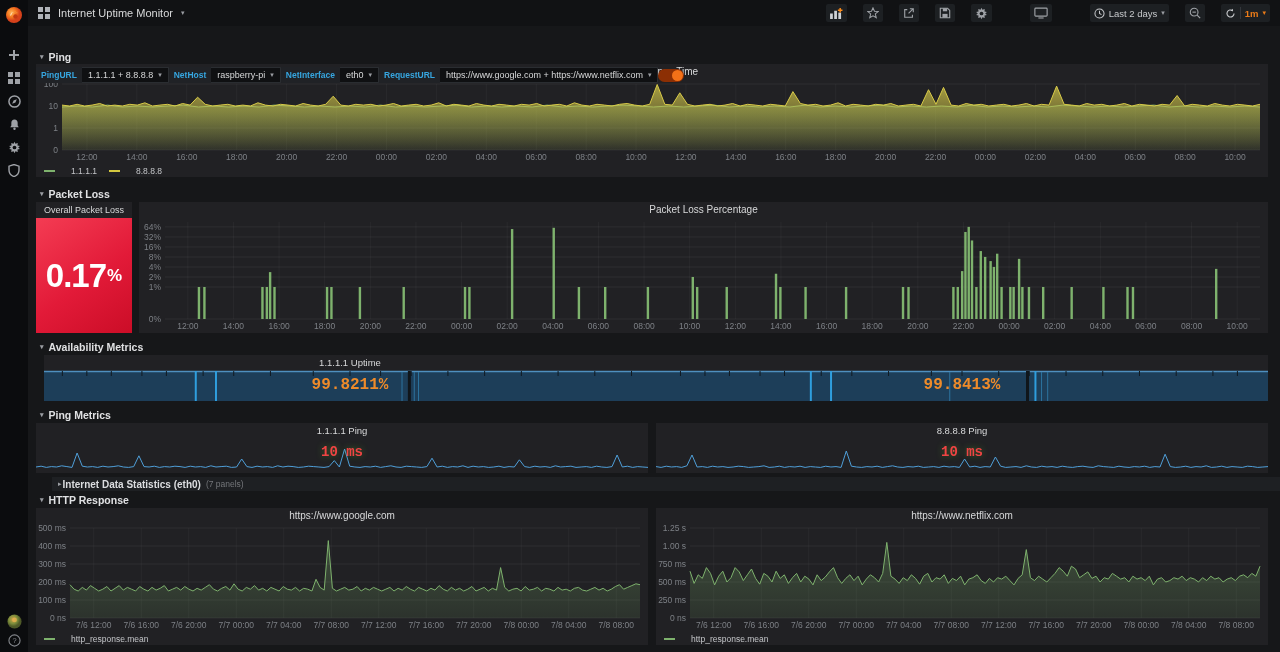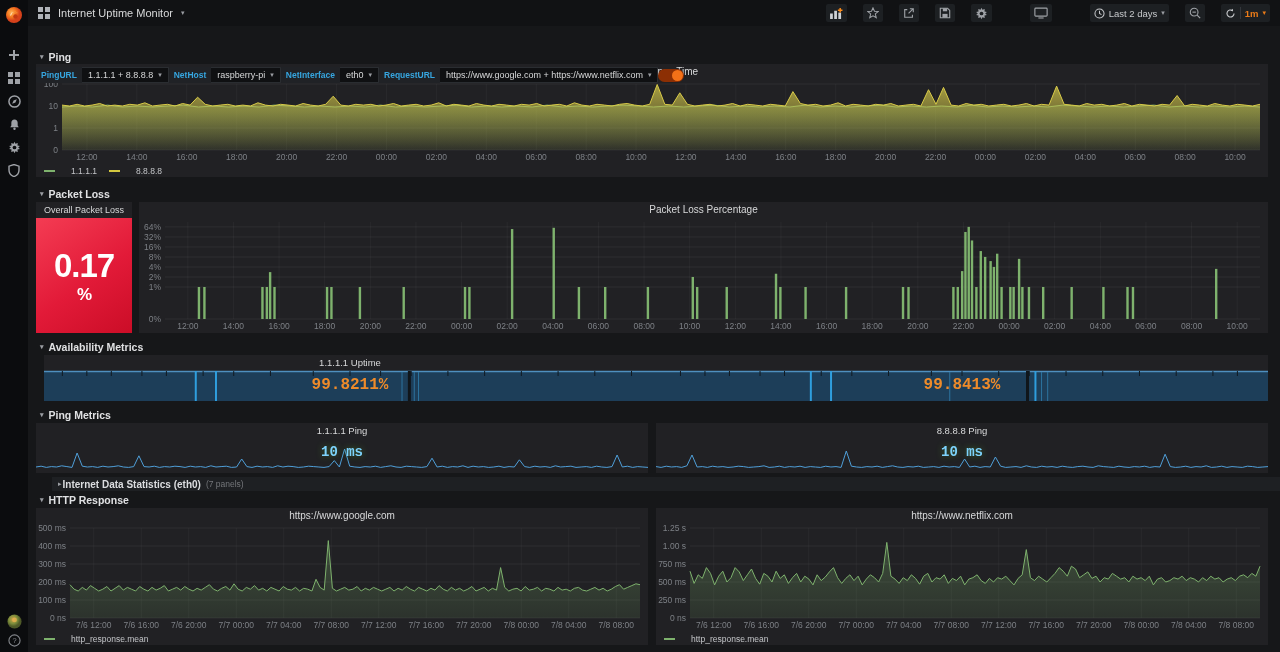--- a/index.html
+++ b/index.html
@@ -35,26 +35,26 @@
   .row-head .chev { font-size:7px; color:#9a9da2; }
   .row-count { font-size:8.5px; font-weight:400; color:#74767a; margin-left:4px; }
   .panel { position:absolute; background:#212124; }
   .ptitle { height:16px; line-height:16px; text-align:center; font-size:10px; font-weight:500; color:#d8d9da; cursor:pointer; white-space:nowrap; overflow:hidden; }
   .ptitle-sm { height:14px; line-height:15px; font-size:9.5px; }
   .chart { position:absolute; left:0; right:0; overflow:hidden; }
   .legend { position:absolute; left:8px; bottom:1px; display:flex; gap:12px; font-size:8.5px; color:#c3c5c8; cursor:pointer; }
   .legend .lg { display:flex; align-items:center; gap:16px; }
   .legend .sw { display:inline-block; width:11px; height:2px; }
   
-  .stat-body { position:absolute; left:0; right:0; top:16px; bottom:0; background:linear-gradient(145deg,#f43c53 0%,#e21a38 55%,#cb0d27 100%); display:flex; align-items:center; justify-content:center;flex-direction:column; }
+  .stat-body { position:absolute; left:0; right:0; top:16px; bottom:0; background:linear-gradient(145deg,#f43c53 0%,#e21a38 55%,#cb0d27 100%); display:flex; align-items:center; justify-content:center; }
   .stat-val { font-size:33px; font-weight:700; color:#fff; letter-spacing:-1px; }
   .stat-unit { font-size:17px; font-weight:700; color:#fff; margin-left:1px; }
   .big-val { position:absolute; left:0; right:0; display:flex; align-items:center; justify-content:center; pointer-events:none;font-family:Liberation Mono, monospace; }
   .uptime-val { top:14px; bottom:0; font-size:16px; font-weight:700; color:#ee8b2a; }
-  .ping-val { top:14px; bottom:6px; font-size:14px; font-weight:700; color:#7dd3fc; text-shadow:0 0 7px rgba(95,194,46,.45); }
+  .ping-val { top:14px; bottom:6px; font-size:14px; font-weight:700; color:#ef4444; text-shadow:0 0 7px rgba(95,194,46,.45); }
   .collapsed-row { position:absolute; left:52px; top:477px; width:1232px; height:14px; background:#1e2023; display:flex; align-items:center; gap:1px; padding-left:6px; cursor:pointer; }
   .collapsed-row .t { font-size:10px; font-weight:700; color:#dcdde0; }
   svg text { font-family:"Liberation Sans", sans-serif; }
 </style>
 </head>
 <body>
 
 <div id="app">
 
   <div class="sidebar">

